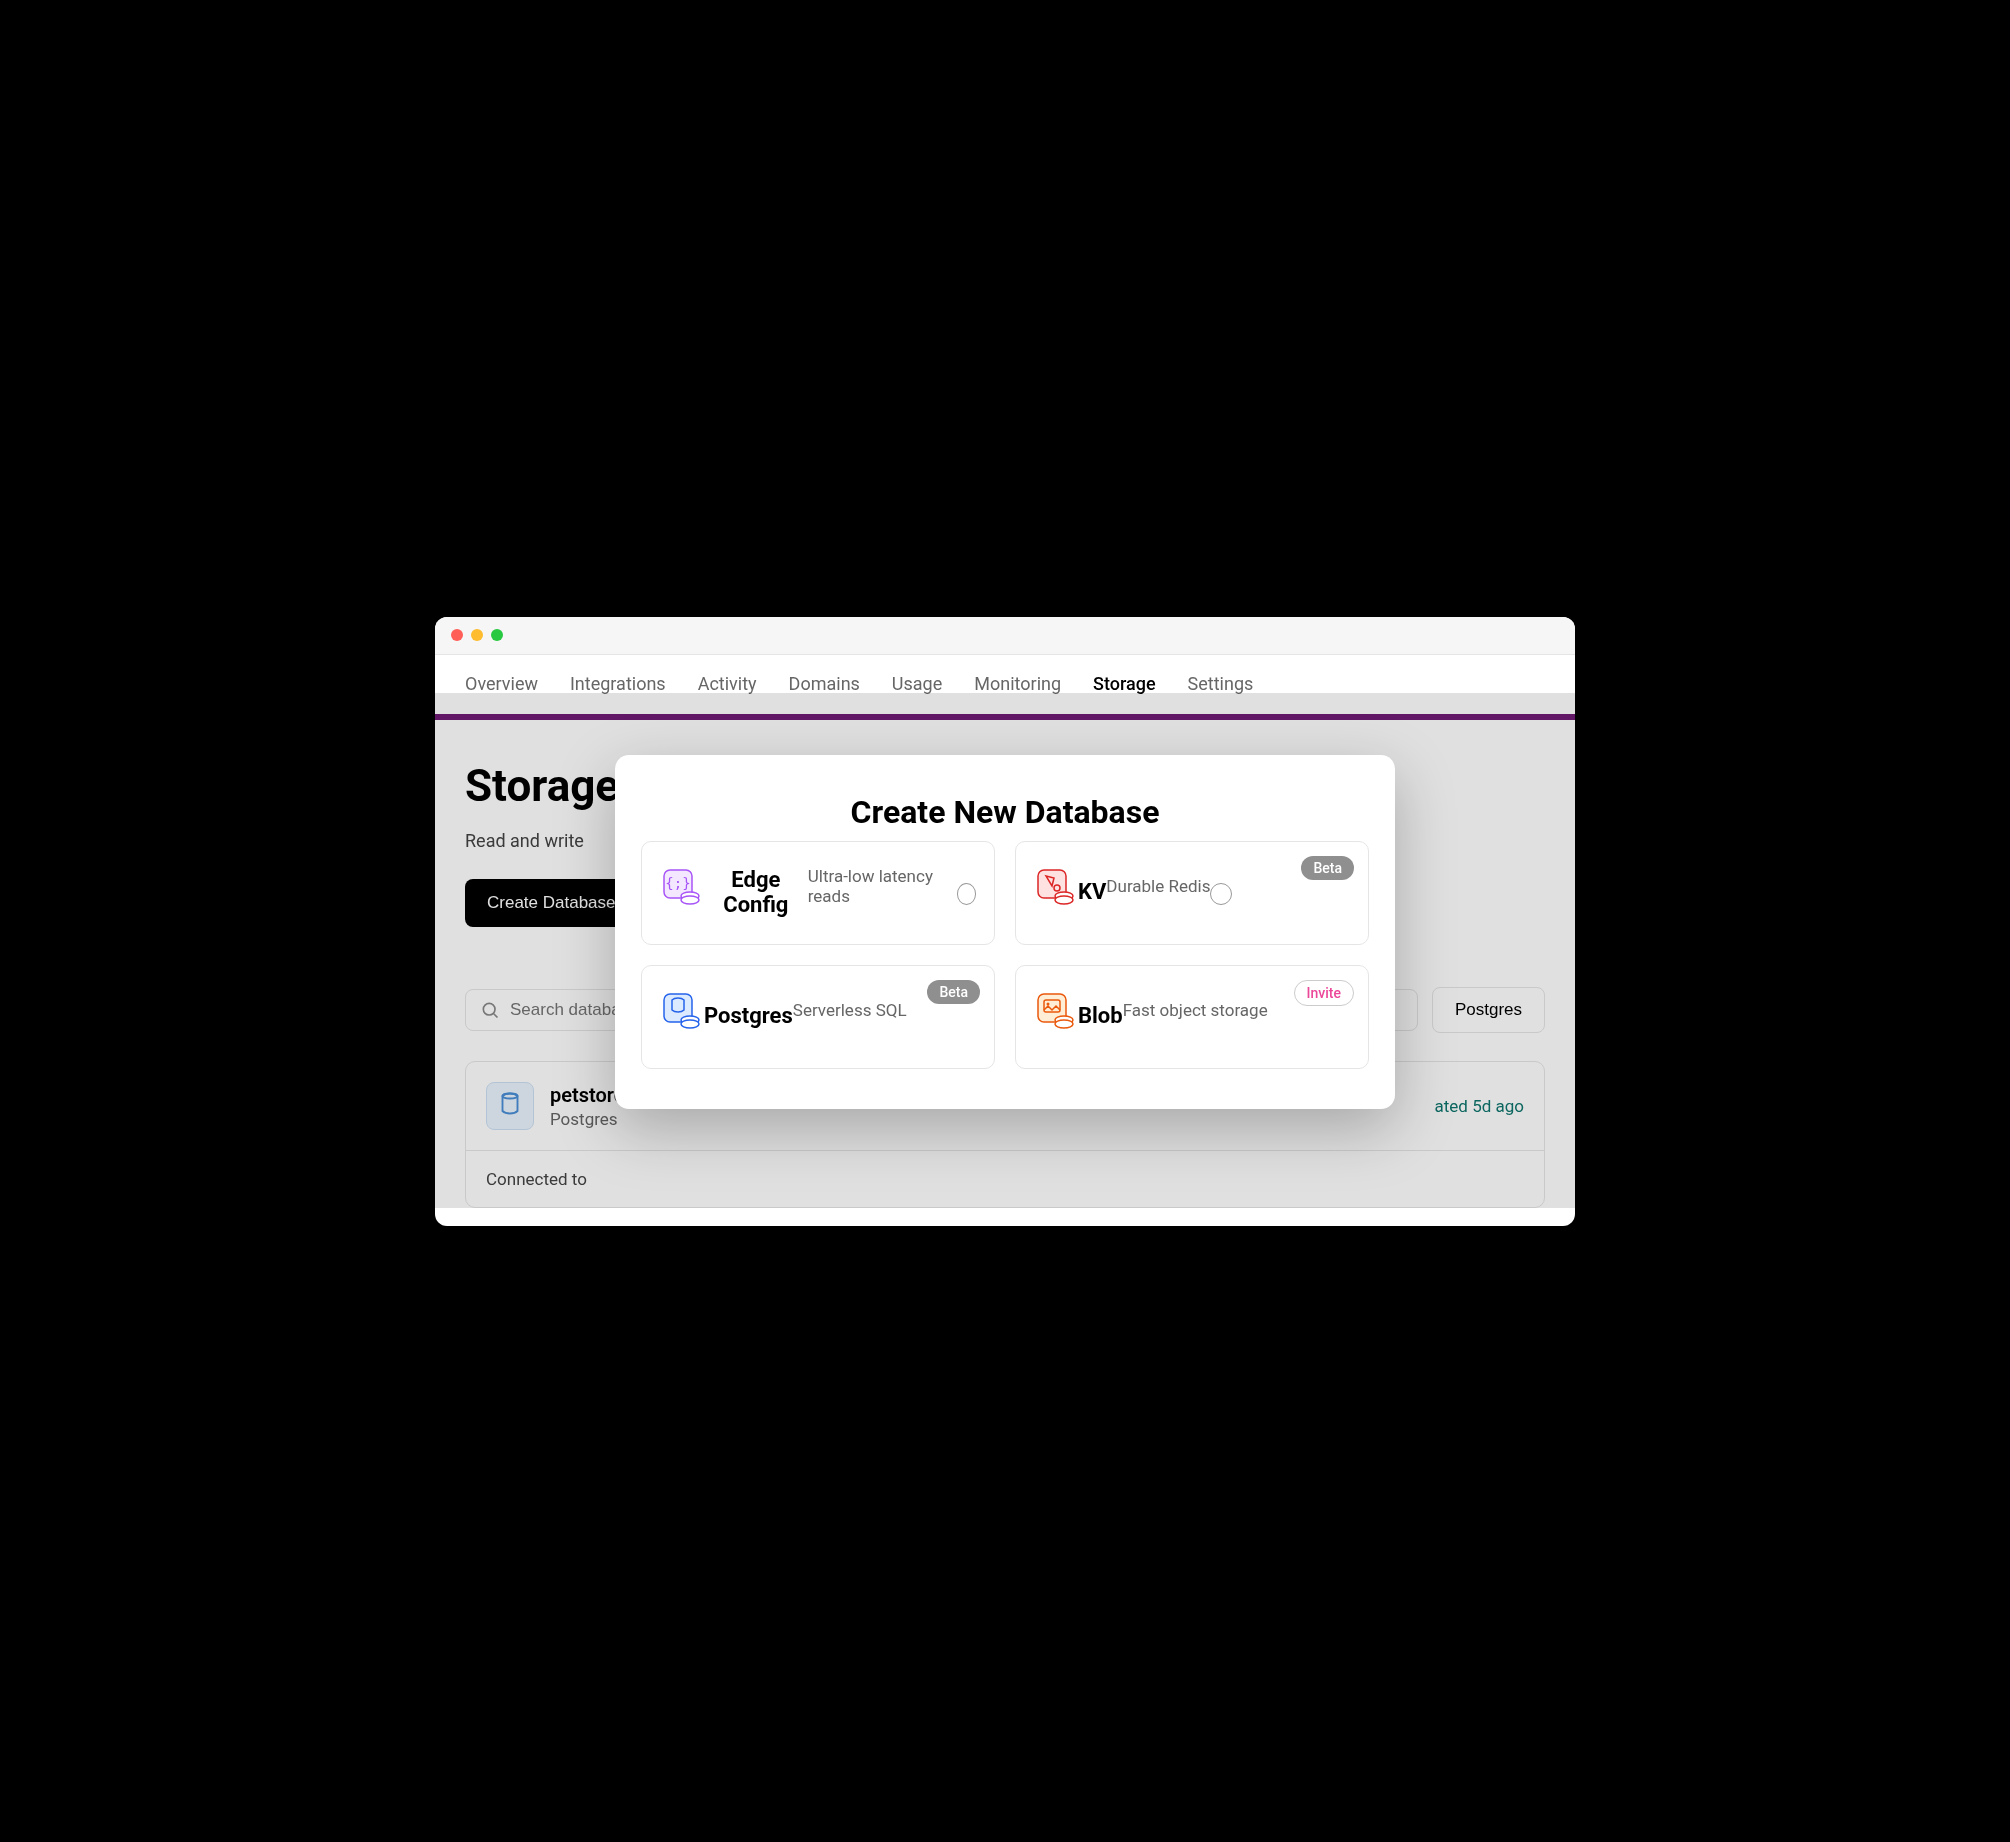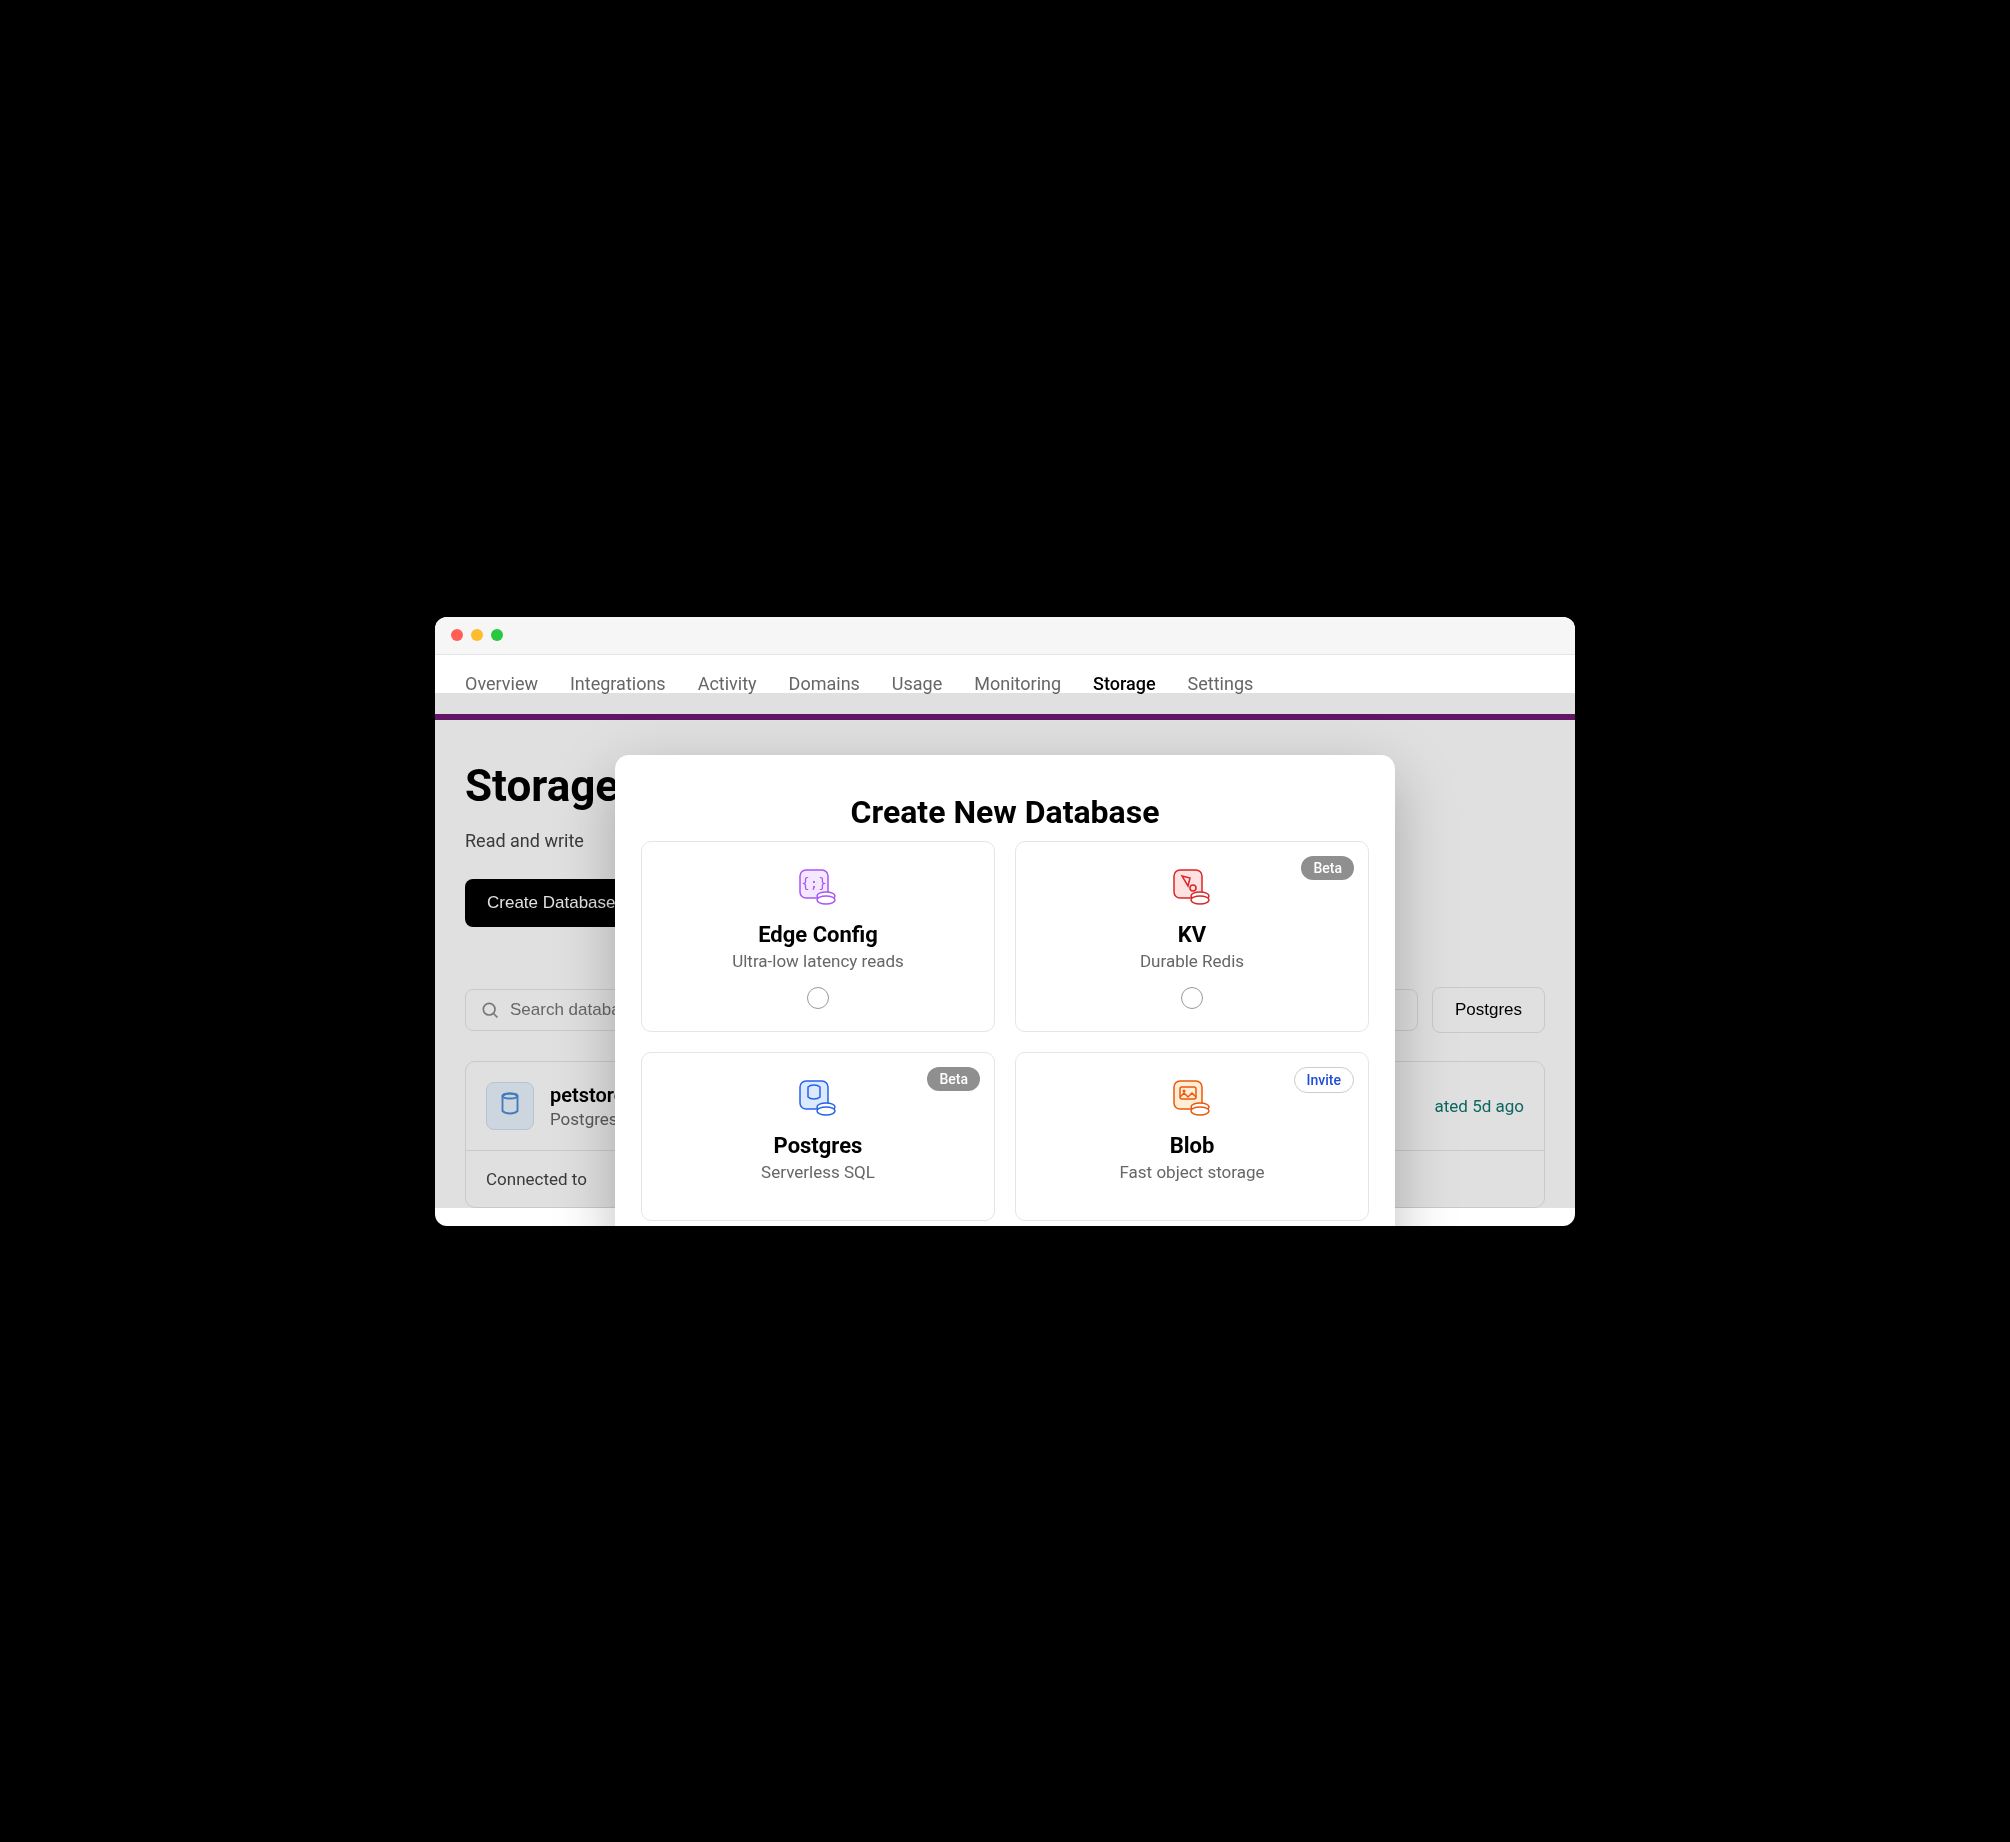--- a/index.html
+++ b/index.html
@@ -168,21 +168,21 @@
       display: grid;
       grid-template-columns: 1fr 1fr;
       gap: 20px;
       margin-bottom: 20px;
     }
     .option-card {
       border: 1px solid #e5e5e5;
       border-radius: 10px;
       padding: 24px 18px 22px;
       display: flex;
-      flex-direction: column;
+      flex-direction: row;
       align-items: center;
       position: relative;
       cursor: pointer;
     }
     .option-icon {
       width: 44px; height: 44px;
       margin-bottom: 12px;
       display: flex;
       align-items: center;
       justify-content: center;
@@ -196,21 +196,21 @@
     }
     .badge {
       position: absolute;
       top: 14px; right: 14px;
       font-size: 14px;
       padding: 4px 12px;
       border-radius: 999px;
       font-weight: 500;
     }
     .badge-beta { background: #8f8f8f; color: #fff; }
-    .badge-invite { background: #fff; color: #1d4ed8; border: 1px solid #ccc; }
+    .badge-invite { background: #fff; color: #ec4899; border: 1px solid #ccc; }
   </style>
 </head>
 <body>
 
 <div class="window">
   <div class="titlebar">
     <div class="traffic-light tl-red"></div>
     <div class="traffic-light tl-yellow"></div>
     <div class="traffic-light tl-green"></div>
   </div>

